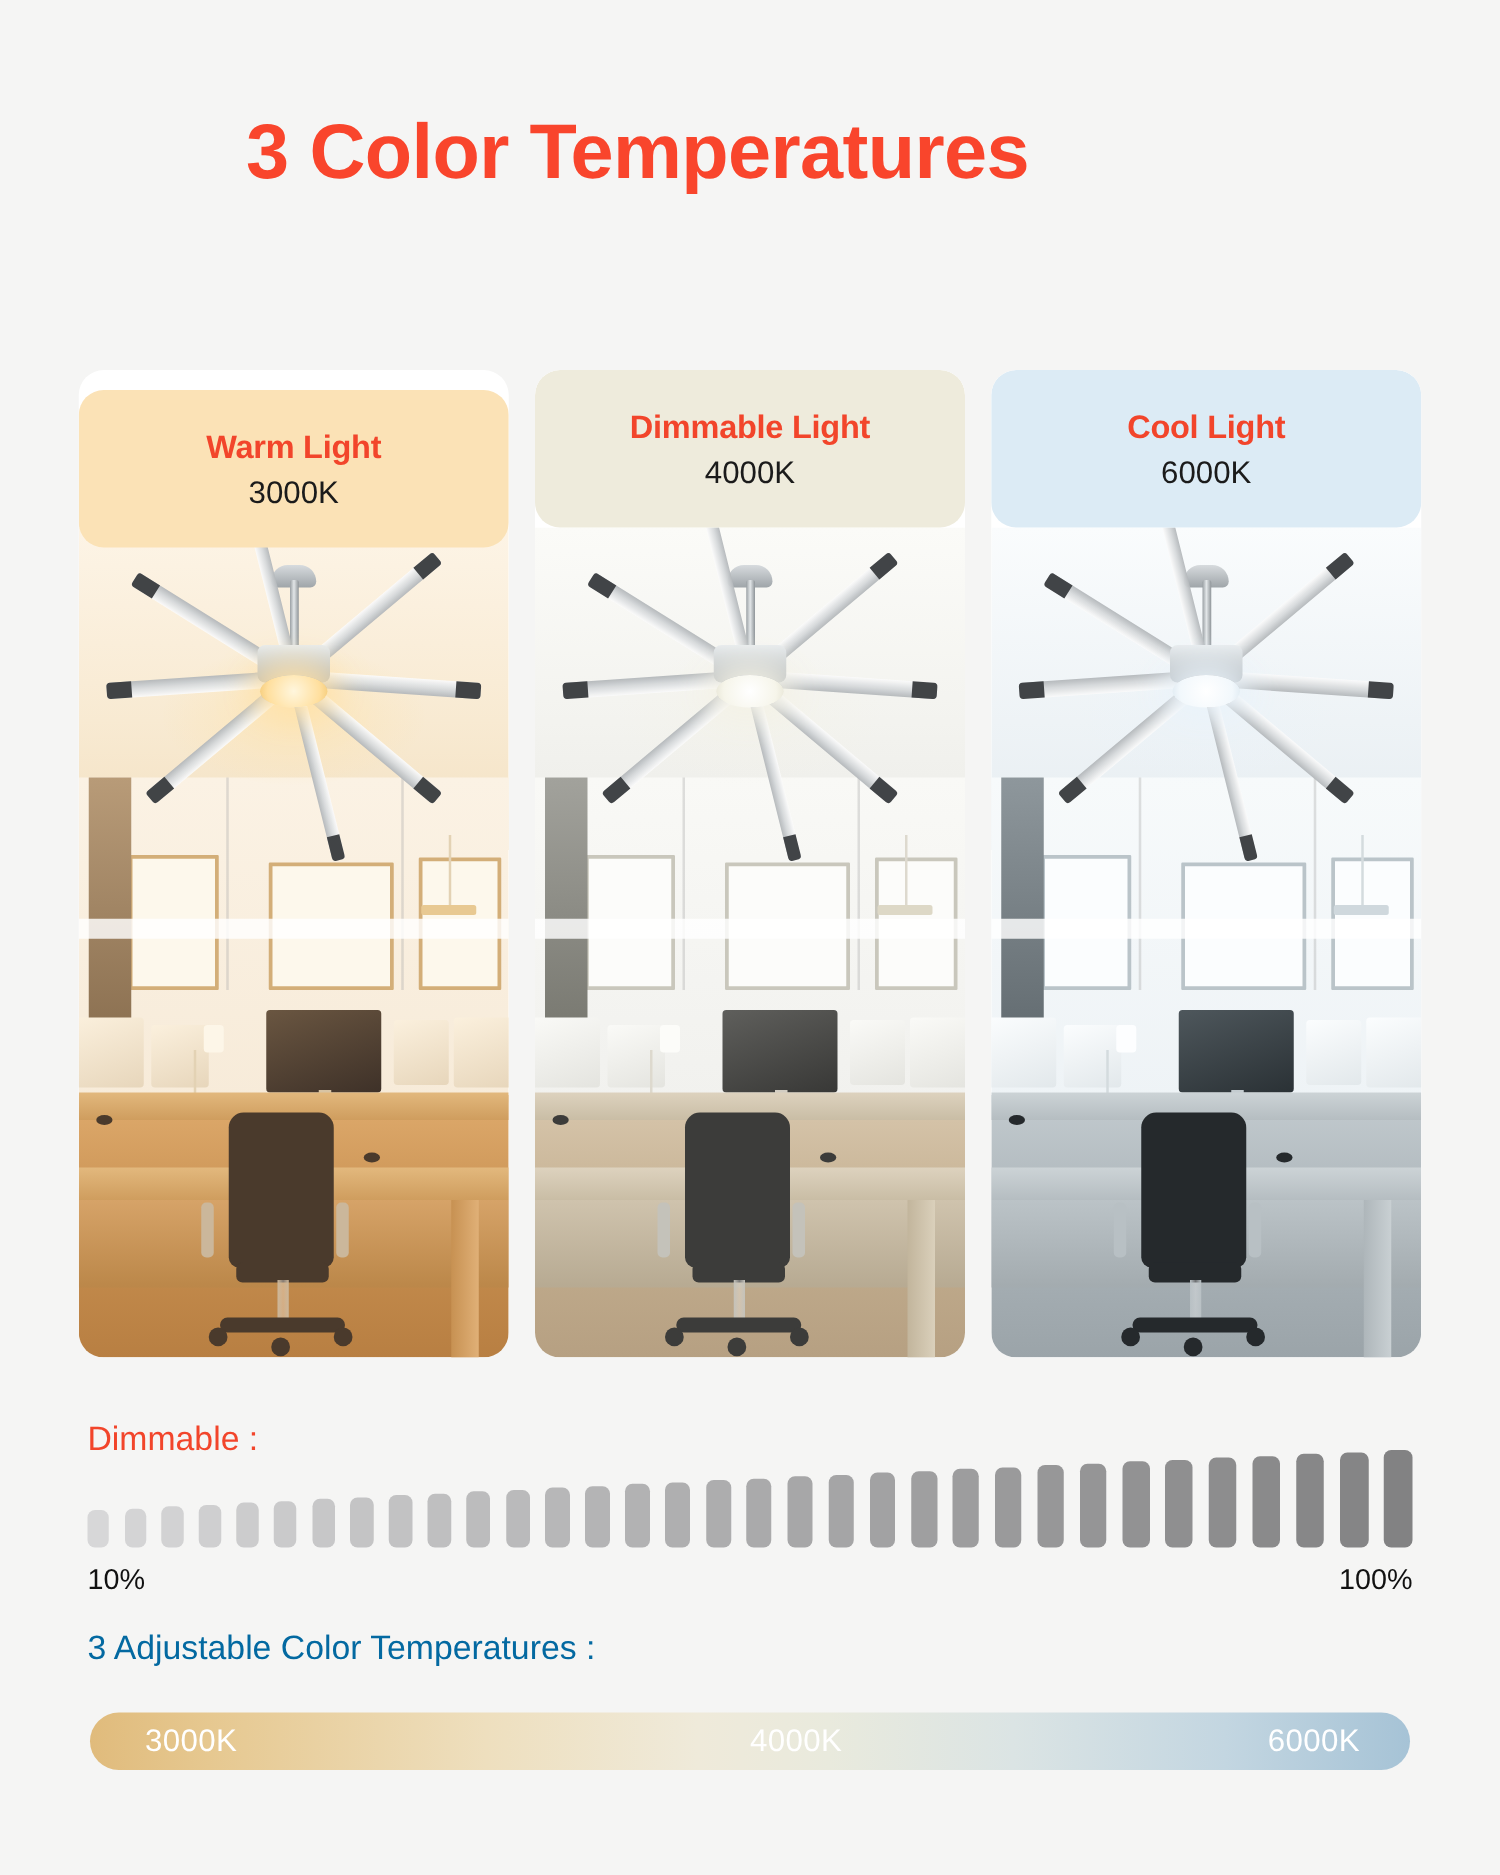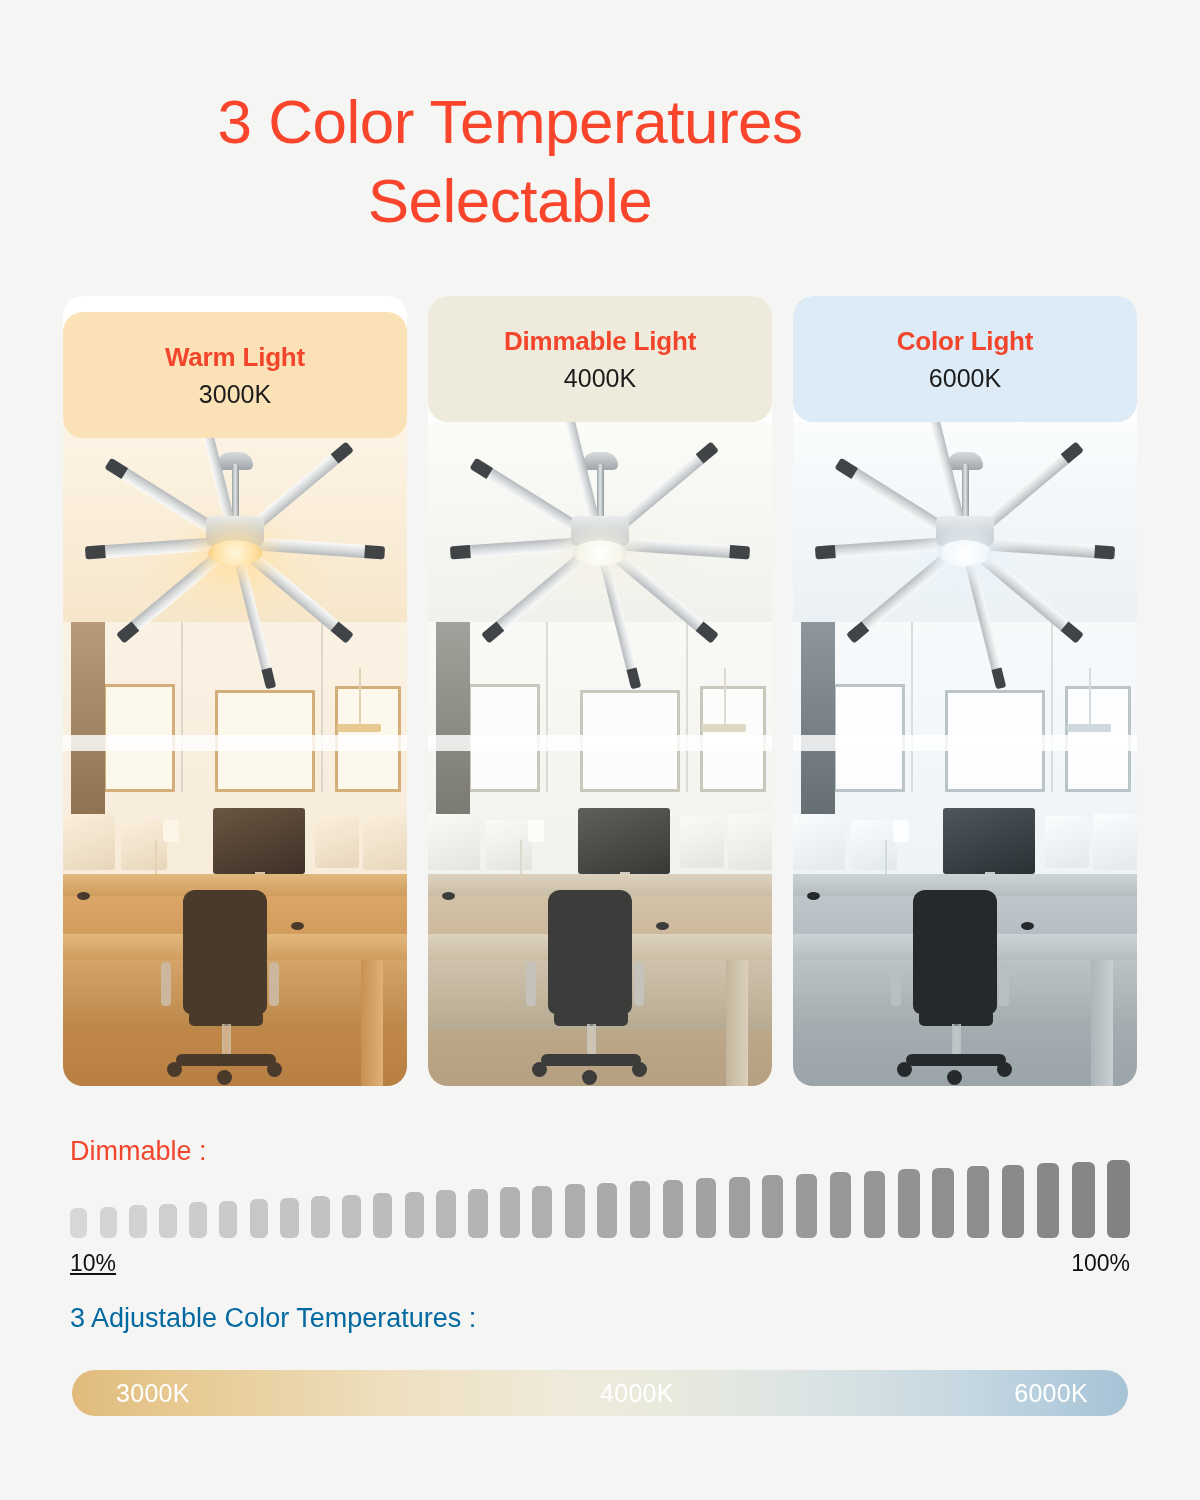--- a/index.html
+++ b/index.html
@@ -15,21 +15,21 @@
 
   
   .title {
     position: absolute;
     top: 82px;
     left: 0;
     width: 1020px;
     text-align: center;
     color: #f9452c;
     font-size: 62px;
-    font-weight: normal;
+    font-weight: bold;
     line-height: 1.28;
     letter-spacing: -0.5px;
   }
   .title-line { display: block; }
 
   
   .cards {
     position: absolute;
     top: 296px;
     left: 63px;
@@ -367,21 +367,20 @@
   }
   .bar {
     border-radius: 6px;
   }
   .pct-left {
     position: absolute;
     left: 70px;
     top: 1250px;
     color: #111;
     font-size: 23px;
-    text-decoration: underline;
   }
   .pct-right {
     position: absolute;
     right: 70px;
     top: 1250px;
     color: #111;
     font-size: 23px;
   }
 
   
@@ -420,21 +419,20 @@
   }
   .ct-3000 { left: 44px; }
   .ct-4000 { left: 50%; transform: translate(-50%,-50%); }
   .ct-6000 { right: 40px; }
 </style>
 </head>
 <body>
 
 <div class="title">
   <span class="title-line">3 Color Temperatures</span>
-  <span class="title-line">Selectable</span>
 </div>
 
 <div class="cards" id="cards">
     <div class="card">
       <div class="photo">
         <div class="scene">
           <div class="ceiling" style="background:linear-gradient(180deg,#fdf4e6 0%,#f8ead2 60%,#f3e1c2 100%)"></div>
           <div class="wall" style="background:linear-gradient(180deg,#fbf2e4 0%,#f7ebd9 100%)"></div>
           <div class="win" style="left:40px;top:262px;width:72px;height:108px;border-color:#d3ae78;background:#fdf8ec"></div>
           <div class="win" style="left:152px;top:268px;width:100px;height:102px;border-color:#d3ae78;background:#fdf8ec"></div>
@@ -606,21 +604,21 @@
           <div class="chair-back" style="background:#25292c"></div>
           <div class="chair-seat" style="background:#25292c"></div>
           <div class="chair-pole" style="background:linear-gradient(90deg,#b8c0c4,#ffffff55,#b8c0c4)"></div>
           <div class="chair-star" style="background:#25292c"></div>
           <div class="caster" style="left:104px;top:640px;background:#25292c"></div>
           <div class="caster" style="left:154px;top:648px;background:#25292c"></div>
           <div class="caster" style="left:204px;top:640px;background:#25292c"></div>
         </div>
       </div>
       <div class="card-header" style="background: rgb(220, 235, 245);">
-        <div class="ct-name">Color Light</div>
+        <div class="ct-name">Cool Light</div>
         <div class="ct-kelvin">6000K</div>
       </div>
     </div>
   </div>
 
 <div class="dimmable-label">Dimmable :</div>
 <div class="bars" id="bars">
     <div class="bar" title="10%" style="height: 30px; width: 17px; background: rgb(215, 215, 216);"></div>
     <div class="bar" title="13%" style="height: 31.5px; width: 17.1875px; background: rgb(212, 212, 213);"></div>
     <div class="bar" title="16%" style="height: 33px; width: 17.375px; background: rgb(210, 210, 211);"></div>

